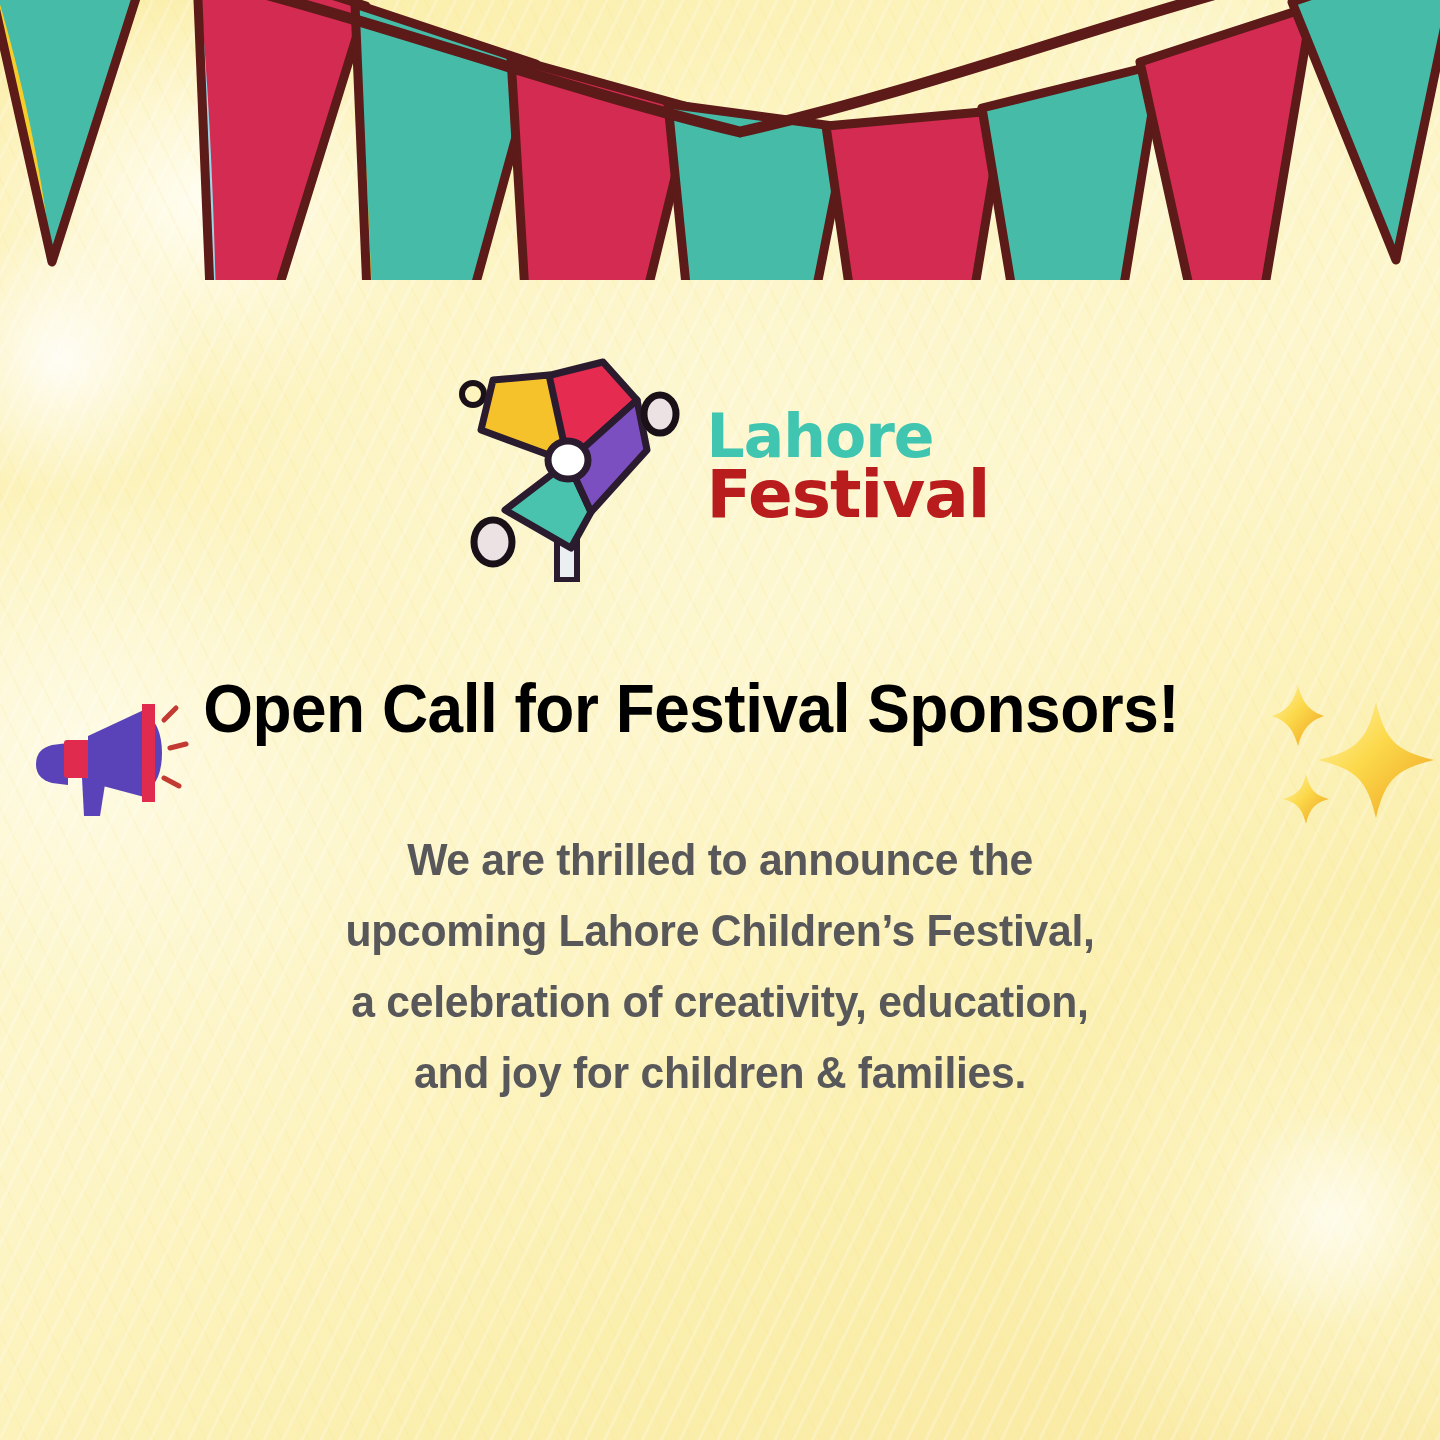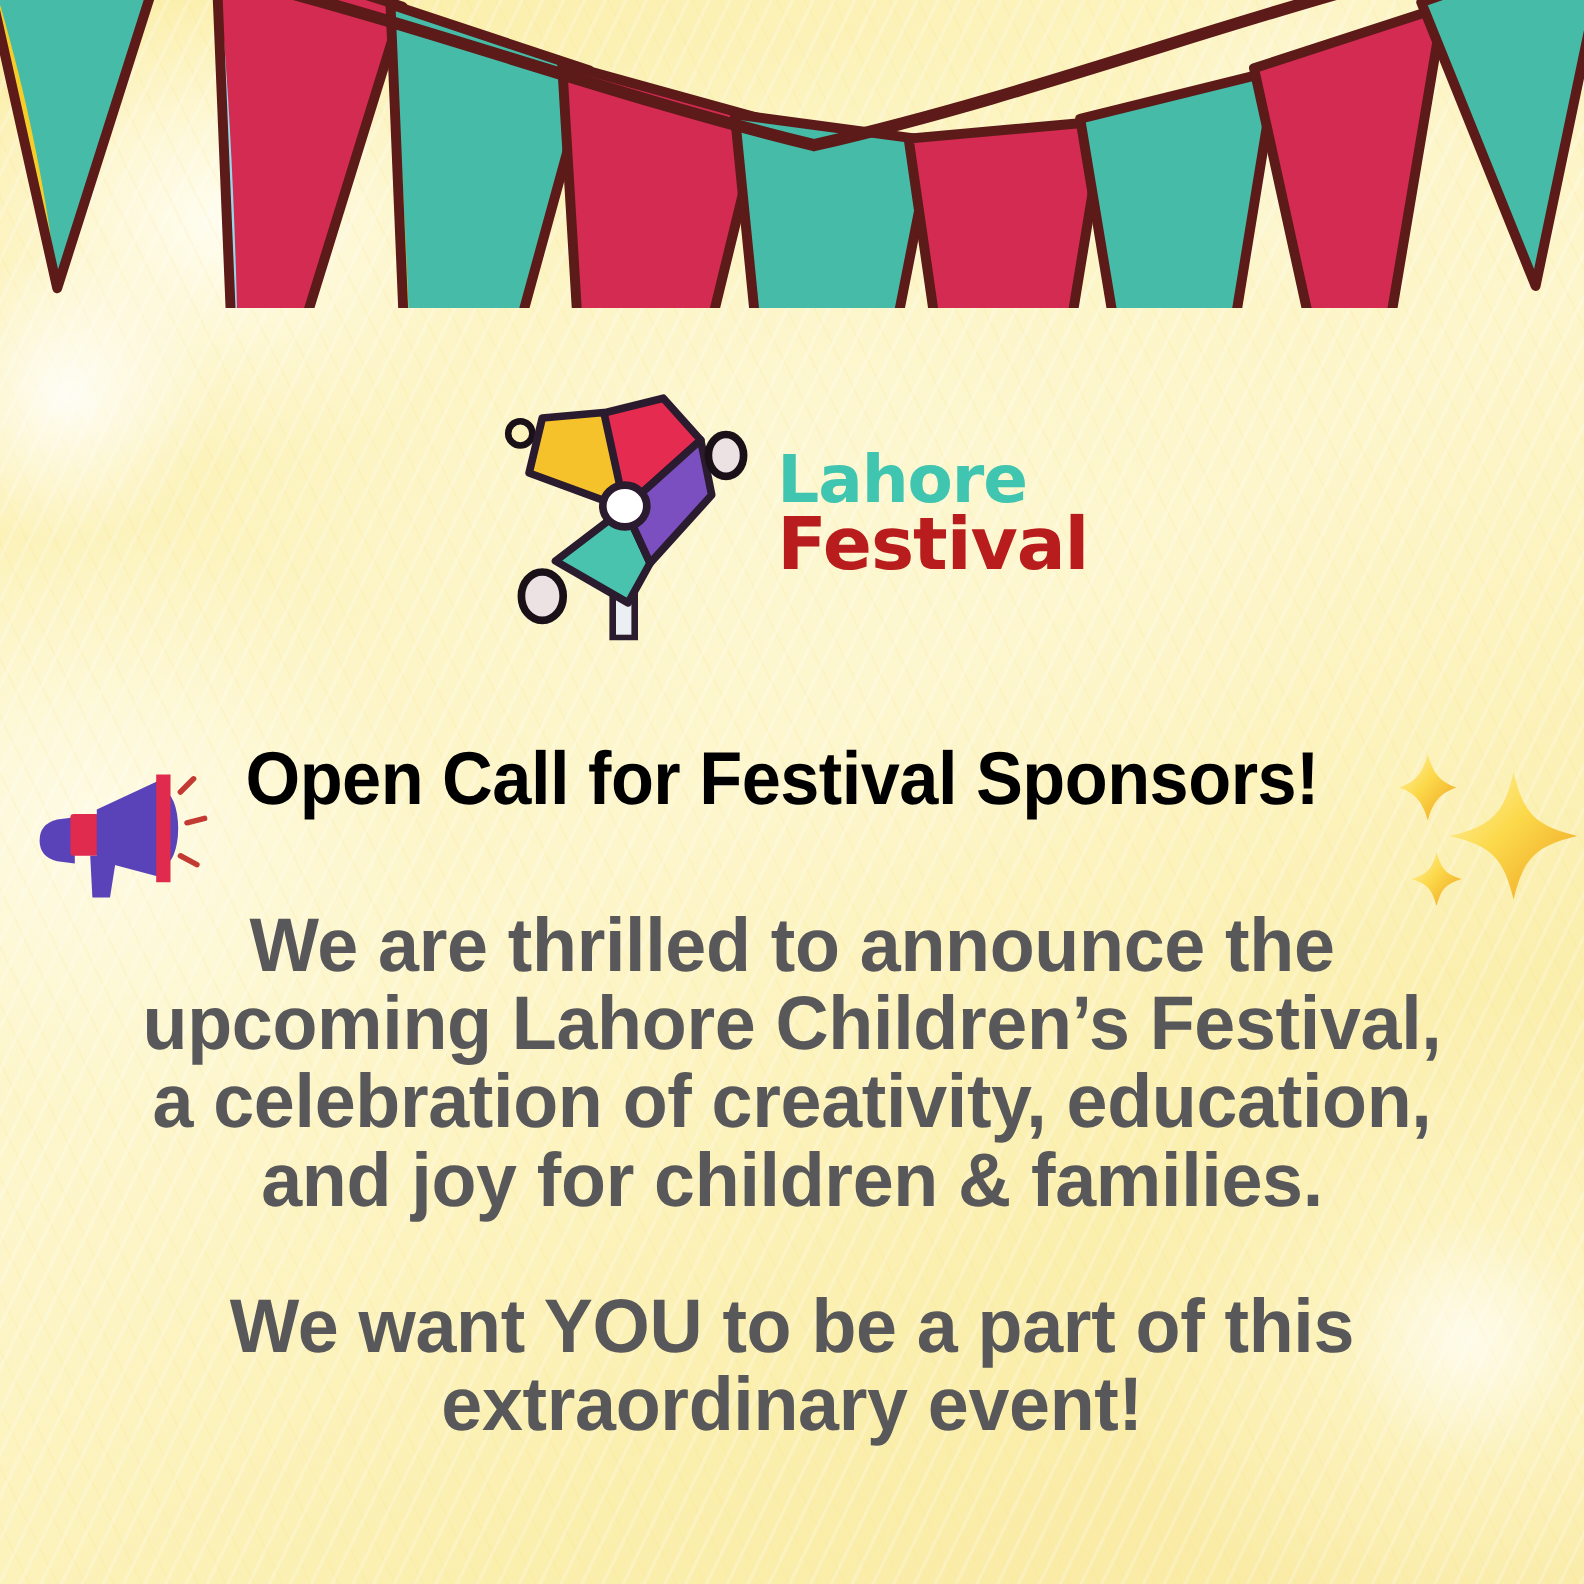--- a/index.html
+++ b/index.html
@@ -81,21 +81,20 @@
   
   .headline-row {
     position: absolute;
     top: 662px;
     left: 0;
     width: 1383px;
     height: 92px;
     display: flex;
     justify-content: center;
     align-items: center;
-    margin-left: 20px;
   }
   .headline-text {
     font-family: "Liberation Sans Narrow", "Liberation Sans", sans-serif;
     font-weight: bold;
     font-size: 68px;
     color: #000000;
     white-space: nowrap;
     transform: scaleX(.94);
     transform-origin: center;
     letter-spacing: -.5px;
@@ -118,21 +117,21 @@
   
   .body-copy {
     position: absolute;
     top: 824px;
     left: 90px;
     width: 1260px;
     text-align: center;
     color: #58585a;
     font-family: "Liberation Sans Narrow", "Liberation Sans", sans-serif;
     font-weight: bold;
-    font-size: 69px;
+    font-size: 44px;
     line-height: 71px;
     letter-spacing: -.3px;
   }
   .body-copy p { margin: 0; }
   .body-copy .gap { height: 62px; }
   .para-line { display: block; transform: scaleX(.97); }
 </style>
 </head>
 <body>
 
@@ -312,19 +311,15 @@
   </svg>
 
   <div class="body-copy">
     <p>
       <span class="para-line">We are thrilled to announce the</span>
       <span class="para-line">upcoming Lahore Children’s Festival,</span>
       <span class="para-line">a celebration of creativity, education,</span>
       <span class="para-line">and joy for children &amp; families.</span>
     </p>
     <div class="gap"></div>
-    <p>
-      <span class="para-line">We want YOU to be a part of this</span>
-      <span class="para-line">extraordinary event!</span>
-    </p>
   </div>
 
 </div>
 
 </body></html>

